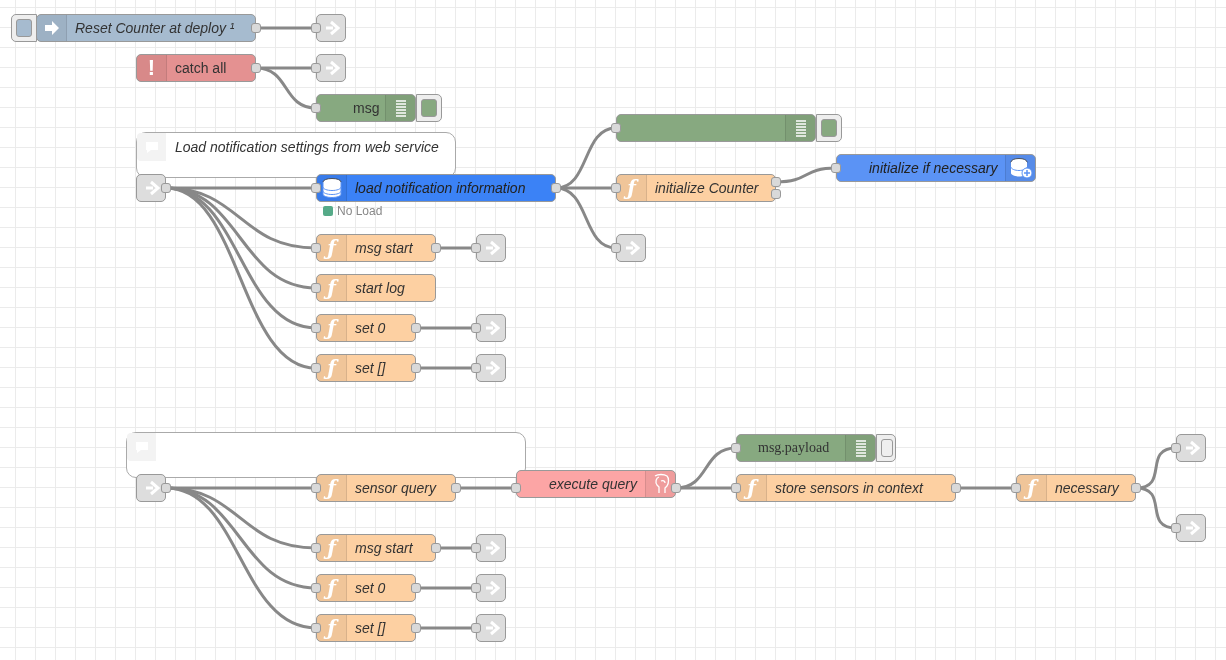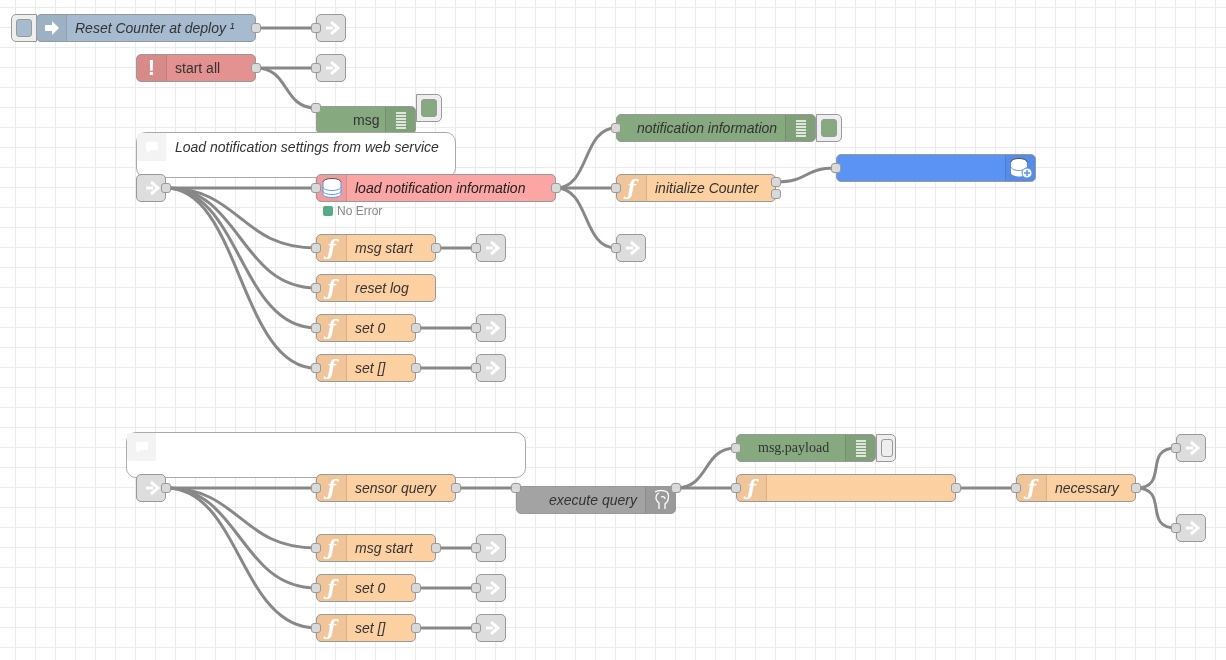--- a/index.html
+++ b/index.html
@@ -87,31 +87,31 @@
     <svg width="18" height="16" viewBox="0 0 18 16">
       <path d="M4 8h7M9 2l7 6-7 6" stroke="#fff" stroke-width="3" fill="none"></path>
     </svg>
   </div>
 <div class="port" style="left:311px;top:23px;"></div>
 
 <div class="node" style="left:136px;top:54px;width:120px;background:#e49191;">
   <div class="ic left">
       <span style="color:#fff;font-weight:bold;font-size:22px;">!</span>
     </div>
-  <div class="lbl" style="left:38px;">start all</div>
+  <div class="lbl" style="left:38px;">catch all</div>
 </div>
 <div class="port" style="left:251px;top:63px;"></div>
 <div class="link" style="left:316px;top:54px;">
     <svg width="18" height="16" viewBox="0 0 18 16">
       <path d="M4 8h7M9 2l7 6-7 6" stroke="#fff" stroke-width="3" fill="none"></path>
     </svg>
   </div>
 <div class="port" style="left:311px;top:63px;"></div>
 
-<div class="node" style="left:316px;top:94px;width:100px;background:#87a980;margin-top:12px;">
+<div class="node" style="left:316px;top:94px;width:100px;background:#87a980;">
   <div class="lbl" style="left:36px;">msg</div>
   <div class="ic right">
       <svg width="12" height="18">
         <g stroke="#fff" stroke-width="1.5">
           <line x1="1" y1="2" x2="11" y2="2"></line>
           <line x1="1" y1="5" x2="11" y2="5"></line>
           <line x1="1" y1="8" x2="11" y2="8"></line>
           <line x1="1" y1="11" x2="11" y2="11"></line>
           <line x1="1" y1="14" x2="11" y2="14"></line>
           <line x1="1" y1="17" x2="11" y2="17"></line>
@@ -133,39 +133,38 @@
   <div class="lbl">Load notification settings from web service</div>
 </div>
 
 <div class="link" style="left:136px;top:174px;">
     <svg width="18" height="16" viewBox="0 0 18 16">
       <path d="M4 8h7M9 2l7 6-7 6" stroke="#fff" stroke-width="3" fill="none"></path>
     </svg>
   </div>
 <div class="port" style="left:161px;top:183px;"></div>
 
-<div class="node" style="left:316px;top:174px;width:240px;background:#fca5a5;">
+<div class="node" style="left:316px;top:174px;width:240px;background:#3b82f6;">
   <div class="ic left">
       <svg width="22" height="22" viewBox="0 0 22 22">
         <ellipse cx="11" cy="5" rx="9" ry="3.5" fill="#fff" stroke="#333" stroke-width="0.8"></ellipse>
         <path d="M2 5v12c0 2 4 3.5 9 3.5s9-1.5 9-3.5V5" fill="#fff" stroke="#5b93f5" stroke-width="1"></path>
         <path d="M2 10c0 2 4 3.5 9 3.5s9-1.5 9-3.5M2 14c0 2 4 3.5 9 3.5s9-1.5 9-3.5" stroke="#5b93f5" fill="none"></path>
       </svg>
     </div>
   <div class="lbl it" style="left:38px;color:#222;">load notification information</div>
 </div>
 <div class="port" style="left:311px;top:183px;"></div>
 <div class="port" style="left:551px;top:183px;"></div>
 <div class="status" style="left:323px;top:204px;">
     <span class="dot"></span>
-    <span>No Error</span>
+    <span>No Load</span>
   </div>
 
 <div class="node" style="left:616px;top:114px;width:200px;background:#87a980;">
-  <div class="lbl it" style="left:20px;">notification information</div>
   <div class="ic right">
       <svg width="12" height="18">
         <g stroke="#fff" stroke-width="1.5">
           <line x1="1" y1="2" x2="11" y2="2"></line>
           <line x1="1" y1="5" x2="11" y2="5"></line>
           <line x1="1" y1="8" x2="11" y2="8"></line>
           <line x1="1" y1="11" x2="11" y2="11"></line>
           <line x1="1" y1="14" x2="11" y2="14"></line>
           <line x1="1" y1="17" x2="11" y2="17"></line>
         </g>
@@ -181,20 +180,21 @@
   <div class="ic left">
       <span class="fn">ƒ</span>
     </div>
   <div class="lbl it" style="left:38px;">initialize Counter</div>
 </div>
 <div class="port" style="left:611px;top:183px;"></div>
 <div class="port" style="left:771px;top:177px;"></div>
 <div class="port" style="left:771px;top:189px;"></div>
 
 <div class="node" style="left:836px;top:154px;width:200px;background:#5b93f5;">
+  <div class="lbl it" style="left:32px;color:#222;">initialize if necessary</div>
   <div class="ic right">
       <svg width="24" height="22" viewBox="0 0 24 22">
         <ellipse cx="10" cy="5" rx="8" ry="3.5" fill="#fff" stroke="#333" stroke-width="0.8"></ellipse>
         <path d="M2 5v11c0 2 4 3.5 8 3.5s8-1.5 8-3.5V5" fill="#fff"></path>
         <path d="M2 10c0 2 4 3.5 8 3.5s8-1.5 8-3.5" stroke="#5b93f5" fill="none"></path>
         <circle cx="18" cy="16" r="5" fill="#fff" stroke="#5b93f5"></circle>
         <path d="M18 13v6M15 16h6" stroke="#5b93f5" stroke-width="1.5"></path>
       </svg>
     </div>
 </div>
@@ -219,21 +219,21 @@
     <svg width="18" height="16" viewBox="0 0 18 16">
       <path d="M4 8h7M9 2l7 6-7 6" stroke="#fff" stroke-width="3" fill="none"></path>
     </svg>
   </div>
 <div class="port" style="left:471px;top:243px;"></div>
 
 <div class="node" style="left:316px;top:274px;width:120px;background:#fdd0a2;">
   <div class="ic left">
       <span class="fn">ƒ</span>
     </div>
-  <div class="lbl it" style="left:38px;">reset log</div>
+  <div class="lbl it" style="left:38px;">start log</div>
 </div>
 <div class="port" style="left:311px;top:283px;"></div>
 
 <div class="node" style="left:316px;top:314px;width:100px;background:#fdd0a2;">
   <div class="ic left">
       <span class="fn">ƒ</span>
     </div>
   <div class="lbl it" style="left:38px;">set 0</div>
 </div>
 <div class="port" style="left:311px;top:323px;"></div>
@@ -277,21 +277,21 @@
 
 <div class="node" style="left:316px;top:474px;width:140px;background:#fdd0a2;">
   <div class="ic left">
       <span class="fn">ƒ</span>
     </div>
   <div class="lbl it" style="left:38px;">sensor query</div>
 </div>
 <div class="port" style="left:311px;top:483px;"></div>
 <div class="port" style="left:451px;top:483px;"></div>
 
-<div class="node" style="left:516px;top:486px;width:160px;background:#a3a3a3;">
+<div class="node" style="left:516px;top:470px;width:160px;background:#fca5a5;">
   <div class="lbl it" style="left:32px;">execute query</div>
   <div class="ic right">
       <svg width="20" height="22" viewBox="0 0 20 22">
         <path d="M4 3c3-2 9-2 12 0 2 2 2 7 0 10l-2 2v5M8 4c-3 1-4 5-2 8l2 2v6M10 8c2-1 4 0 4 2" stroke="#fff" stroke-width="1.3" fill="none"></path>
       </svg>
     </div>
 </div>
 <div class="port" style="left:511px;top:483px;"></div>
 <div class="port" style="left:671px;top:483px;"></div>
 
@@ -312,20 +312,21 @@
 </div>
 <div class="btn-r" style="left:876px;top:434px;width:20px;">
     <div class="in" style="background:#eee;width:12px;"></div>
   </div>
 <div class="port" style="left:731px;top:443px;"></div>
 
 <div class="node" style="left:736px;top:474px;width:220px;background:#fdd0a2;">
   <div class="ic left">
       <span class="fn">ƒ</span>
     </div>
+  <div class="lbl it" style="left:38px;">store sensors in context</div>
 </div>
 <div class="port" style="left:731px;top:483px;"></div>
 <div class="port" style="left:951px;top:483px;"></div>
 
 <div class="node" style="left:1016px;top:474px;width:120px;background:#fdd0a2;">
   <div class="ic left">
       <span class="fn">ƒ</span>
     </div>
   <div class="lbl it" style="left:38px;">necessary</div>
 </div>

